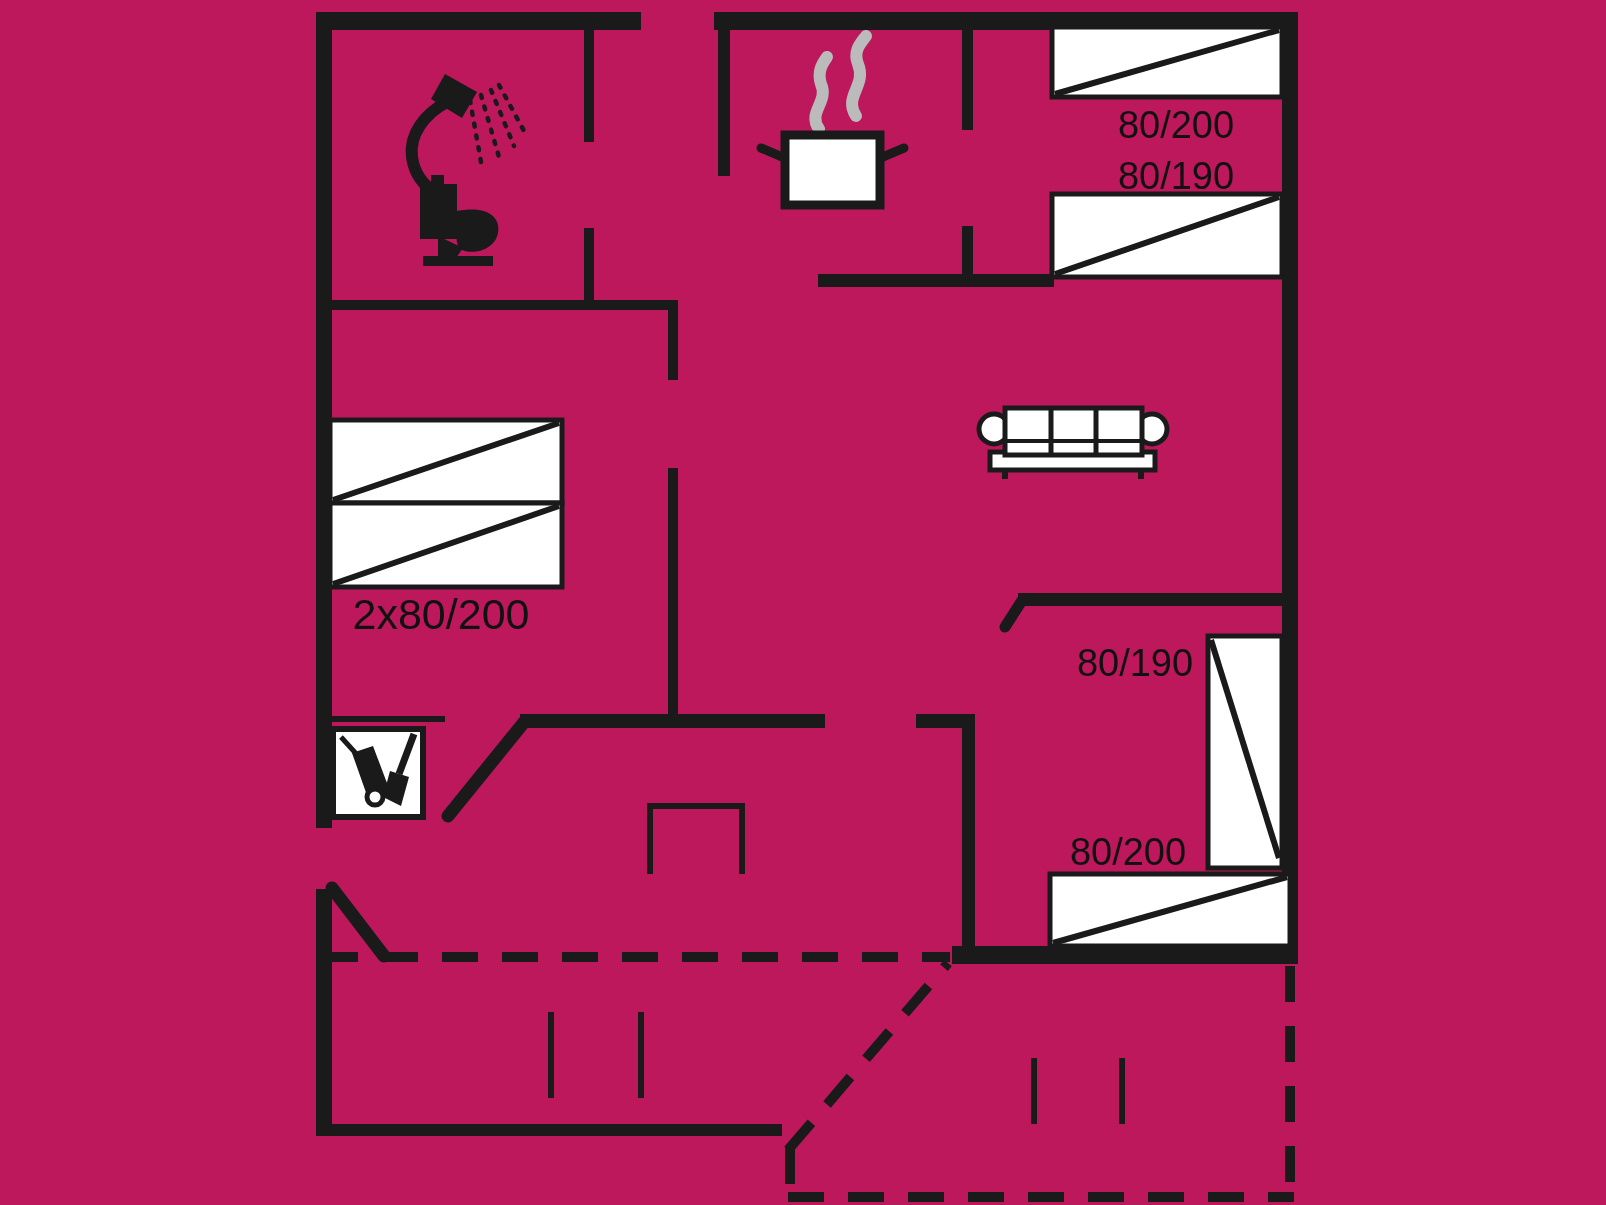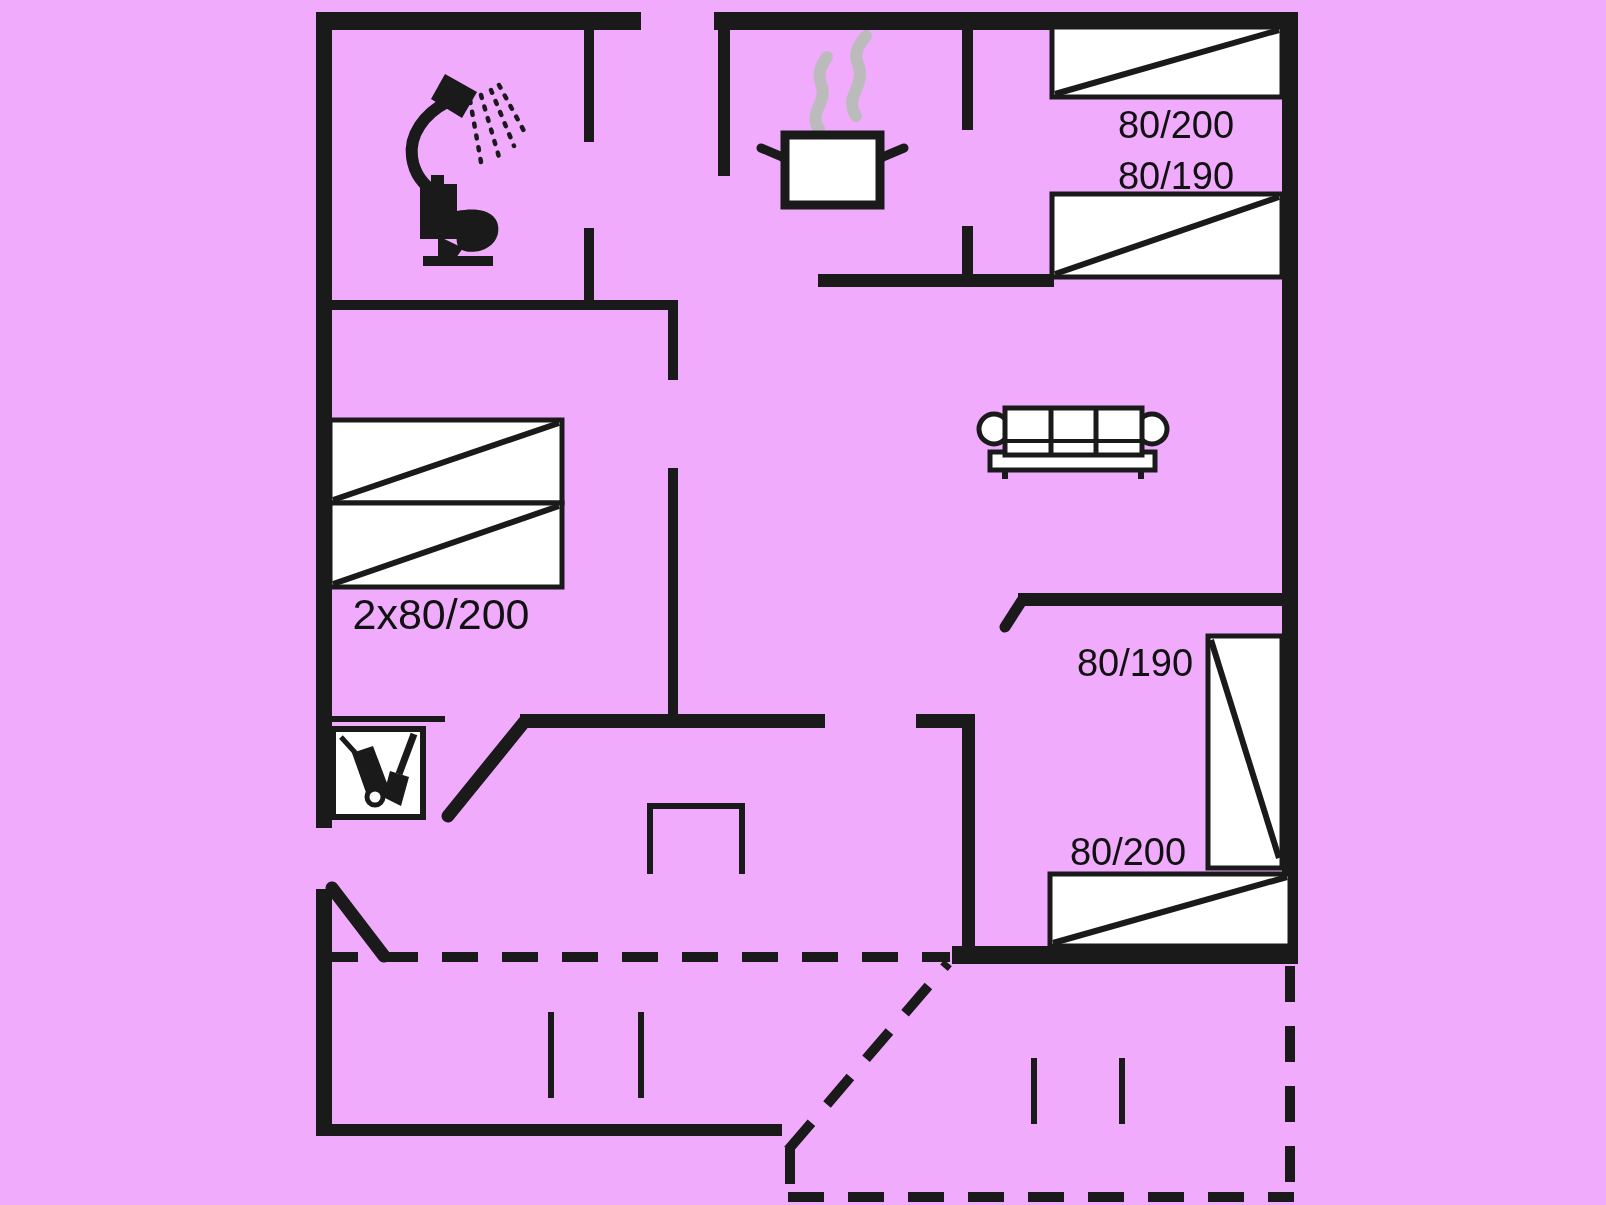--- a/index.html
+++ b/index.html
@@ -1,19 +1,19 @@
 <!DOCTYPE html>
 <html><head>
 <meta charset="utf-8">
 <style>
   html,body{margin:0;padding:0;background:#ffffff;}
   #stage{
     position:relative;
     width:1606px;height:1205px;
-    background:#f0abfc;
+    background:#be185d;
     overflow:hidden;
   }
   svg{display:block;}
   .wall{fill:#1a1a1a;stroke:none;}
   .thin-line{stroke:#1a1a1a;fill:none;}
   .bed{stroke:#1a1a1a;stroke-width:5;fill:#ffffff;}
   .bed-diag{stroke:#1a1a1a;stroke-width:6;fill:none;}
   .door-leaf{stroke:#1a1a1a;stroke-width:13;stroke-linecap:round;fill:none;}
   .dashed{stroke:#1a1a1a;stroke-width:10;stroke-dasharray:36 24;fill:none;}
   .icon-fill{fill:#1a1a1a;stroke:none;}

